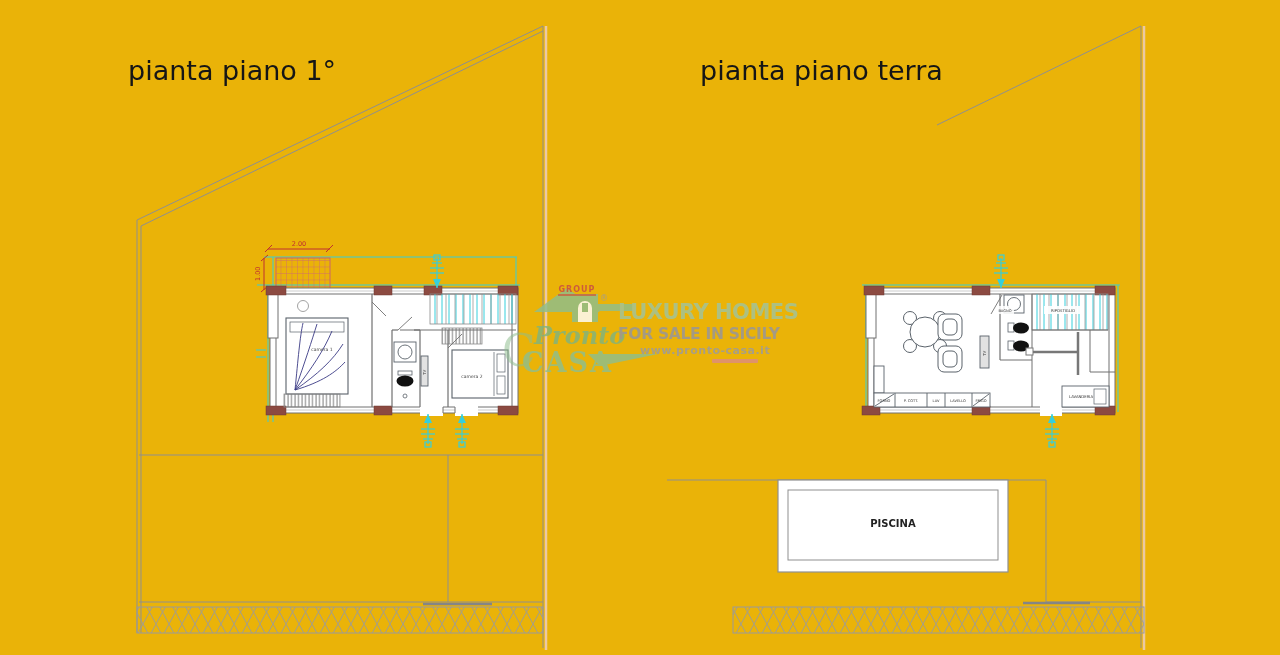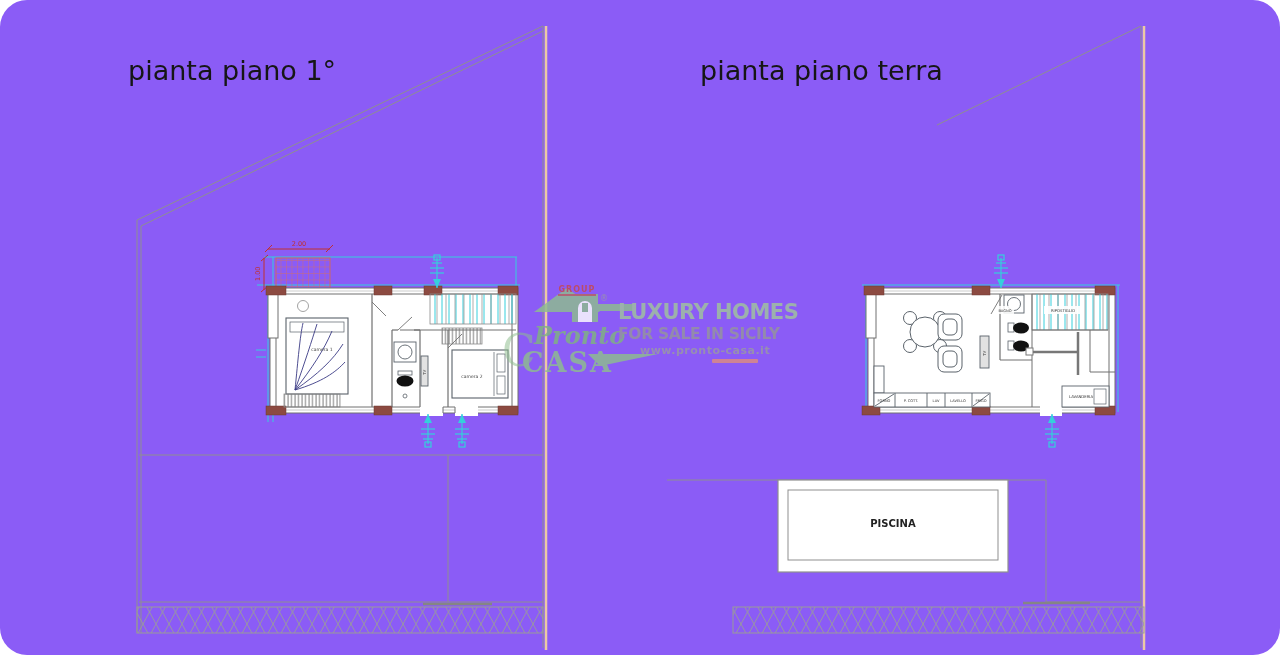--- a/index.html
+++ b/index.html
@@ -1,17 +1,17 @@
 <!DOCTYPE html>
 <html><head>
 <meta charset="utf-8">
 <style>
   html,body{margin:0;padding:0;background:#ffffff;}
-  .canvas{position:relative;width:1280px;height:655px;background:#8b5cf6;overflow:hidden;
-          font-family:"DejaVu Sans",sans-serif;border-radius:27px;}
+  .canvas{position:relative;width:1280px;height:655px;background:#eab308;overflow:hidden;
+          font-family:"DejaVu Sans",sans-serif;}
   svg{position:absolute;left:0;top:0;}
   text{font-family:"DejaVu Sans",sans-serif;}
   .serif{font-family:"DejaVu Serif",serif;}
 </style>
 </head>
 <body>
 
 <div class="canvas">
 <svg width="1280" height="655" viewBox="0 0 1280 655">
   <defs>

